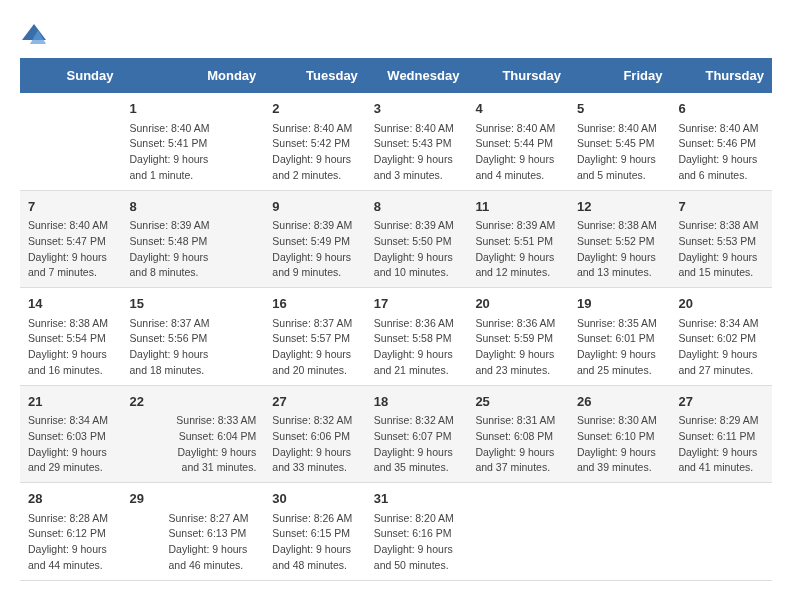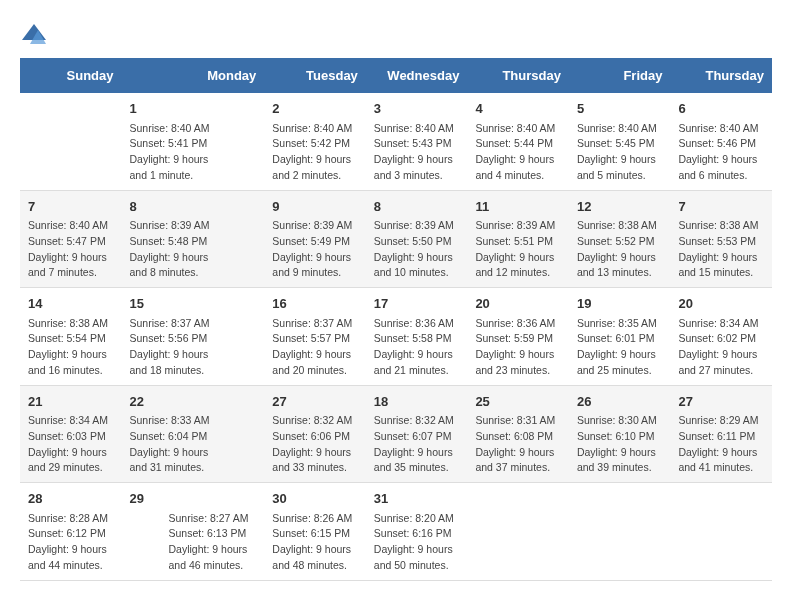--- a/index.html
+++ b/index.html
@@ -268,21 +268,21 @@
       <tr>
         <td>
           <span class="day-number">21</span>
           <div class="cell-info" style="white-space: pre-line;">Sunrise: 8:34 AM
 Sunset: 6:03 PM
 Daylight: 9 hours
 and 29 minutes.</div>
         </td>
         <td>
           <span class="day-number">22</span>
-          <div class="cell-info" style="white-space: pre-line;">Sunrise: 8:33 AM
+          <div class="cell-info" style="white-space: pre-line; text-align: right;">Sunrise: 8:33 AM
 Sunset: 6:04 PM
 Daylight: 9 hours
 and 31 minutes.</div>
         </td>
         <td>
           <span class="day-number">27</span>
           <div class="cell-info" style="white-space: pre-line;">Sunrise: 8:32 AM
 Sunset: 6:06 PM
 Daylight: 9 hours
 and 33 minutes.</div>

